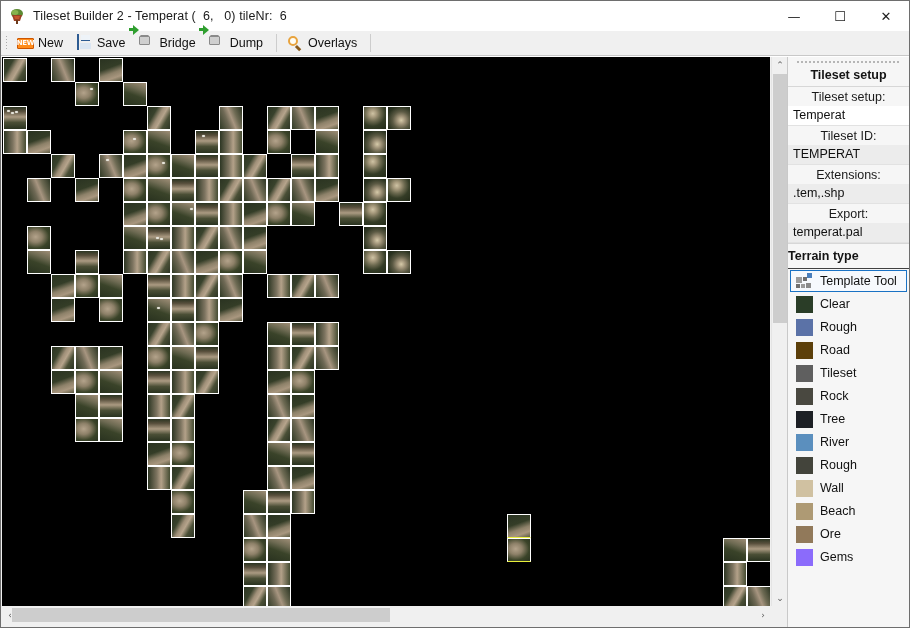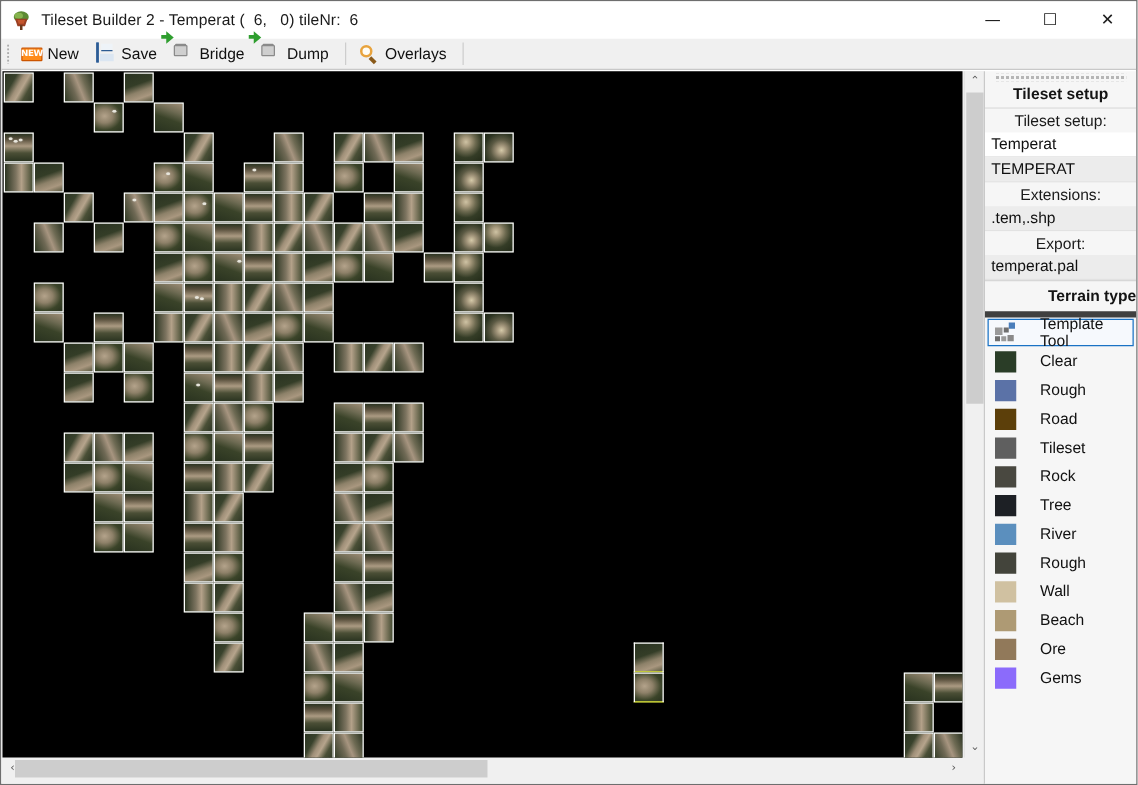--- a/index.html
+++ b/index.html
@@ -203,37 +203,37 @@
     padding: 3px 0 2px 0; background: #f6f6f6;
   }
   .fld-val {
     font-size: 12.5px; color: #101010;
     padding: 2px 0 3px 5px;
     background: #ececec;
     border-bottom: 1px solid #e2e2e2;
   }
   .fld-val.editable { background: #ffffff; }
   .sec-head2 {
-    text-align: right; font-weight: bold; font-size: 12.5px;
+    text-align: left; font-weight: bold; font-size: 12.5px;
     color: #141414; padding: 5px 0 5px 0;
     border-top: 1px solid #d7d7d7;
-    border-bottom: 5px solid #404040;
+    border-bottom: 1px solid #404040;
     background: #f6f6f6;
   }
   .tt-row {
     display: flex; align-items: center; gap: 7px;
     height: 22px; padding-left: 5px; box-sizing: border-box;
     border: 1px solid transparent;
     margin: 1px 2px 0 2px;
   }
   .tt-row.selected {
     border: 1px solid #1a72c4; background: #f6f9fd;
   }
   .tt-sw { width: 17px; height: 17px; flex: none; }
-  .tt-label { font-size: 12.5px; color: #111111; margin-left: 12px; }
+  .tt-label { font-size: 12.5px; color: #111111; }
   
   .tool-glyph { width:17px;height:17px;position:relative;flex:none;}
   .tool-glyph i { position:absolute; display:block; background:#7a7a7a; }
   .tool-glyph .q1{left:0;top:4px;width:6px;height:6px;background:#9a9a9a;}
   .tool-glyph .q2{left:7px;top:4px;width:4px;height:4px;background:#6f6f6f;}
   .tool-glyph .q3{left:0;top:11px;width:4px;height:4px;background:#6f6f6f;}
   .tool-glyph .q4{left:5px;top:11px;width:4px;height:4px;background:#9a9a9a;}
   .tool-glyph .q5{left:10px;top:10px;width:5px;height:5px;background:#8a8a8a;}
   .tool-glyph .dot{left:11px;top:0px;width:5px;height:5px;background:#4a7ebb;}
 </style>
@@ -495,20 +495,21 @@
   </div>
 
   <div id="rpanel">
     <div class="panel-grip"></div>
 
     <div class="sec-head">Tileset setup</div>
 
     <div class="fld-label">Tileset setup:</div>
     <div class="fld-val editable">Temperat</div>
 
+    <div class="fld-label">Tileset ID:</div>
     <div class="fld-val">TEMPERAT</div>
 
     <div class="fld-label">Extensions:</div>
     <div class="fld-val">.tem,.shp</div>
 
     <div class="fld-label">Export:</div>
     <div class="fld-val">temperat.pal</div>
 
     <div class="sec-head2">Terrain type</div>
 

